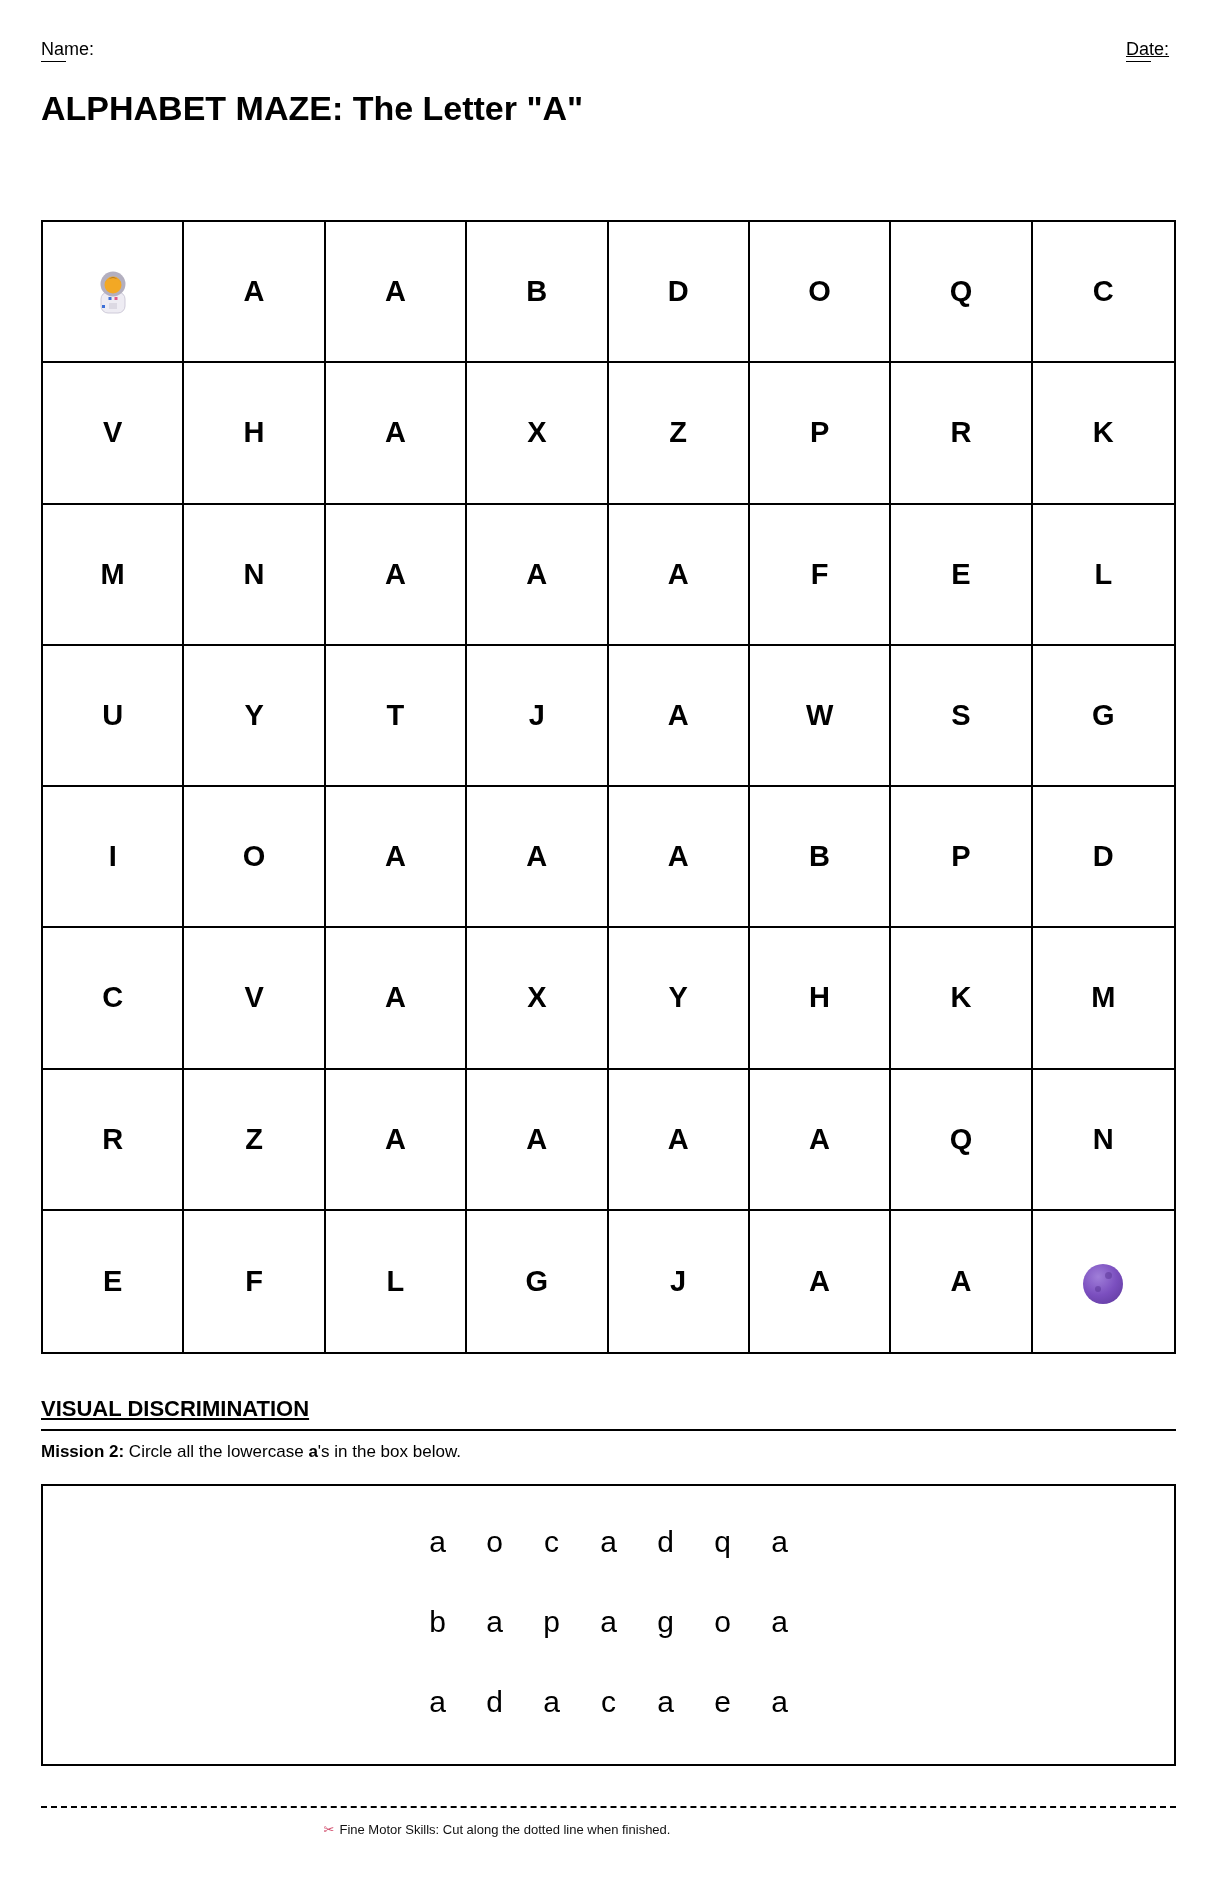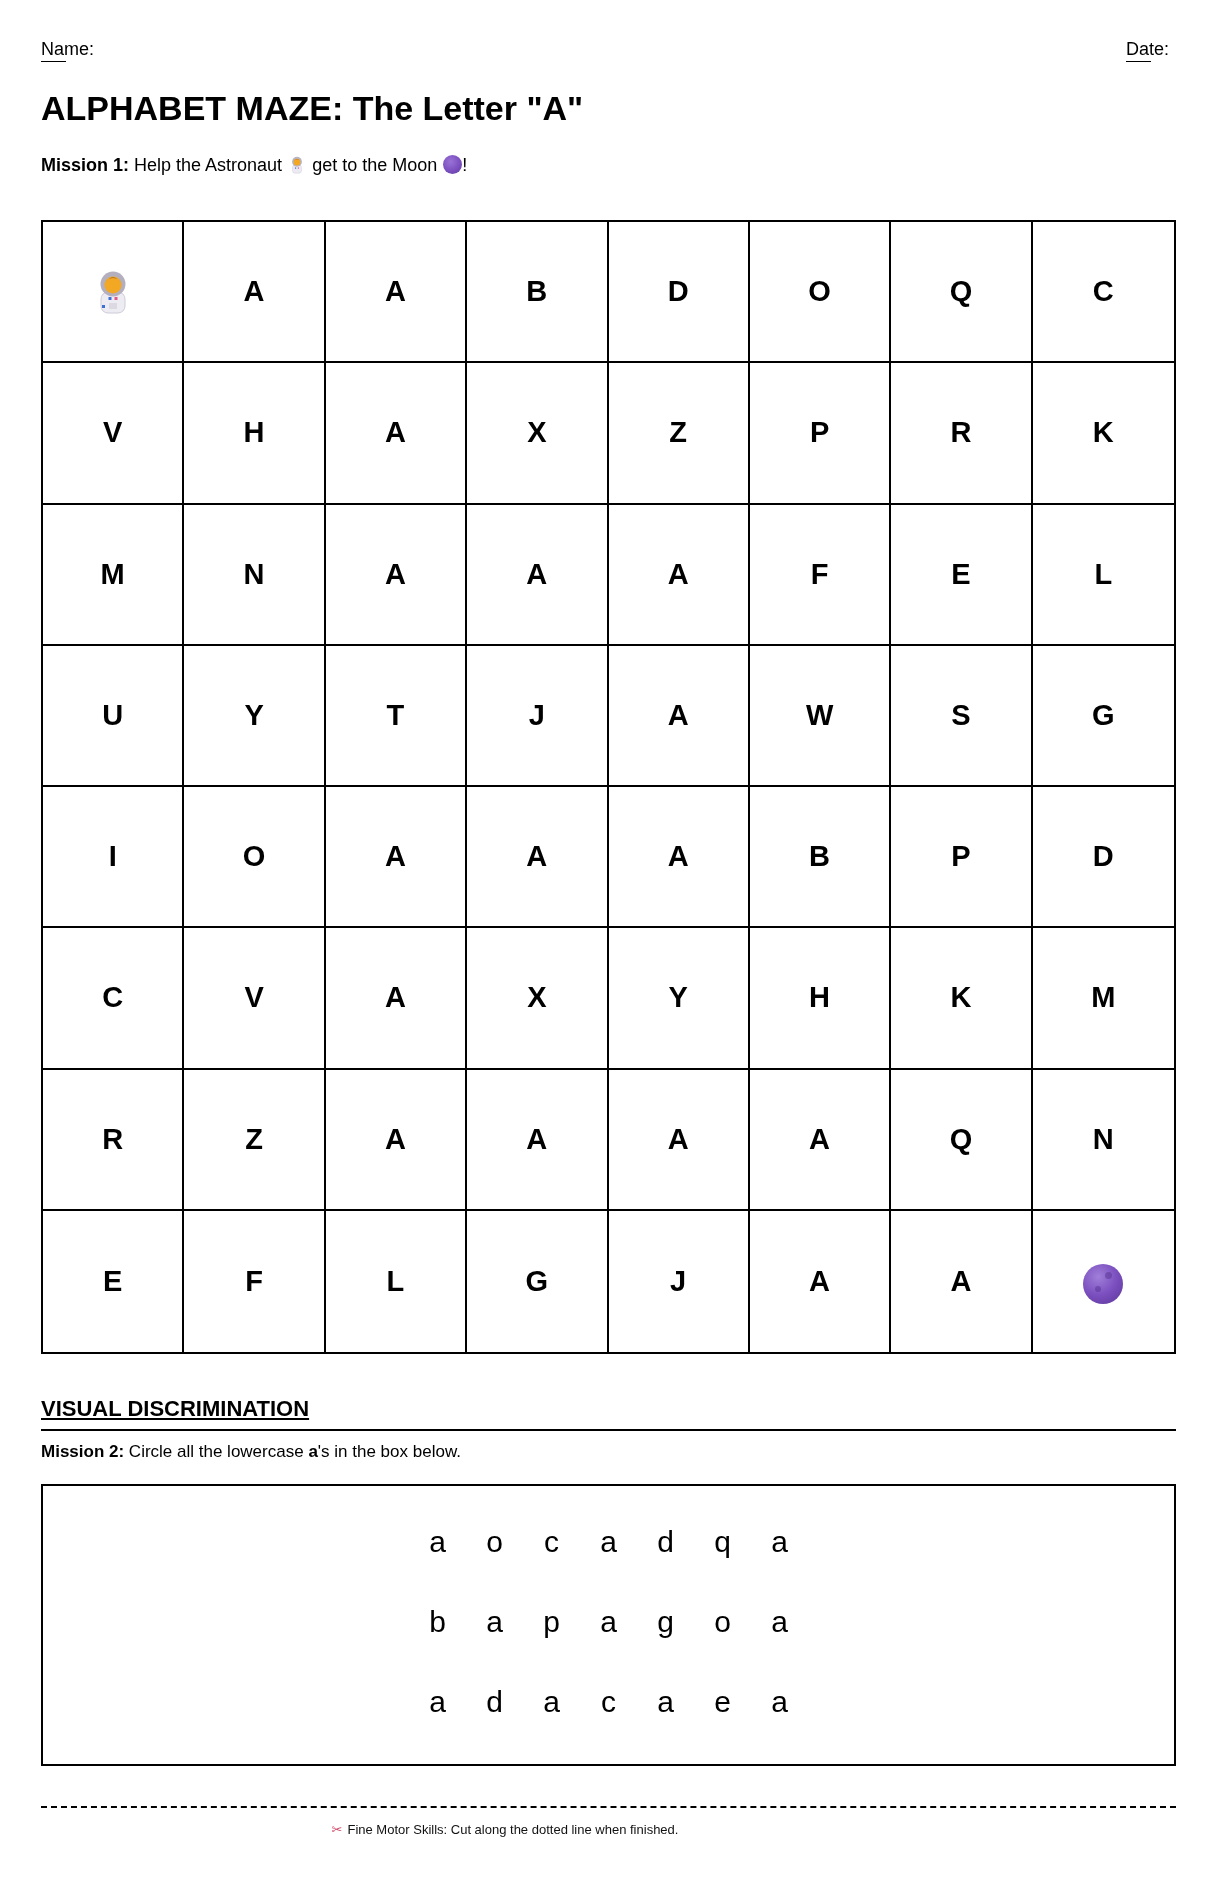--- a/index.html
+++ b/index.html
@@ -7,21 +7,21 @@
     width: 1217px; height: 1879px; position: relative; overflow: hidden;
     font-family: "Liberation Sans", "DejaVu Sans", sans-serif; color: #000;
   }
   .abs { position: absolute; }
   .hdr-label { font-size: 18px; line-height: 22px; position: absolute; top: 38px; }
   .hdr-label .ul { position: relative; text-align: center; }
   .hdr-label .ul::after {
     content: ""; position: absolute; left: 0; bottom: -3px; width: 25px; height: 1.5px; background: #000;
   }
   #name-label { left: 41px; }
-  #date-label { left: 1126px; }
+  #date-label { left: 1126px; text-decoration: underline; }
   #title {
     left: 41px; top: 88px; font-size: 34px; font-weight: bold; line-height: 40px; white-space: nowrap;
   }
   #mission1 {
     left: 41px; top: 154px; font-size: 18px; line-height: 22px;
   }
   #mission1 b { font-weight: bold; }
   .emoji-inline {
     display: inline-block; width: 18px; height: 18px; vertical-align: -3px; margin: 0 6px;
   }
@@ -70,43 +70,33 @@
   }
   .lrow {
     position: absolute; left: 0; width: 100%; display: flex; justify-content: center;
     font-size: 30px; line-height: 34px;
   }
   .lrow span { display: inline-block; width: 57px; text-align: center; }
   #dash-line {
     left: 41px; top: 1806px; width: 1135px; height: 0; border-top: 2px dashed #000;
   }
   #footer {
-    left: 16px; top: 1822px; width: 978px; text-align: center; font-size: 13px; line-height: 16px; color: #111;
+    left: 8px; top: 1822px; width: 978px; text-align: center; font-size: 13px; line-height: 16px; color: #111;
   }
   .scissors { color: #d04a6a; margin-right: 5px; font-size: 13px; }
 </style>
 </head>
 <body>
 
 <div id="name-label" class="hdr-label"><span class="ul">Name:</span></div>
 <div id="date-label" class="hdr-label"><span class="ul">Date:</span></div>
 
 <div id="title" class="abs">ALPHABET MAZE: The Letter "A"</div>
 
 <div id="mission1" class="abs">
-  <div>
-    <b>Mission 1:</b><span> Help the Astronaut</span><span class="emoji-inline"><svg width="18" height="18" viewBox="0 0 34 44">
-          <rect x="6" y="22" width="22" height="20" rx="6" fill="#eceaf2" stroke="#c9c6d3"></rect>
-          <circle cx="17" cy="14" r="12" fill="#b8b4c2"></circle>
-          <circle cx="17" cy="15" r="8" fill="#f3a824"></circle>
-          <path d="M9 12 Q17 3 25 12 Q22 8 17 8 Q12 8 9 12Z" fill="#6b4a2b"></path>
-          <rect x="12" y="28" width="3" height="3" fill="#3c6fd8"></rect>
-          <rect x="19" y="28" width="3" height="3" fill="#e0578a"></rect>
-        </svg></span><span>get to the Moon</span><span class="moon-dot"></span><span>!</span>
-  </div>
 </div>
 
 <div id="maze">
     <div class="cell">
       <div class="astro"><svg width="34" height="44" viewBox="0 0 34 44">
           <rect x="5" y="22" width="24" height="21" rx="7" fill="#eeecf3" stroke="#cfcbd9"></rect>
           <circle cx="17" cy="14" r="12.5" fill="#b3afbf"></circle>
           <circle cx="17" cy="15" r="8.5" fill="#f3a824"></circle>
           <path d="M8.5 13 Q17 2 25.5 13 Q22 8 17 8 Q12 8 8.5 13Z" fill="#6b4a2b"></path>
           <rect x="12.5" y="27" width="3" height="3" fill="#3c6fd8"></rect>

